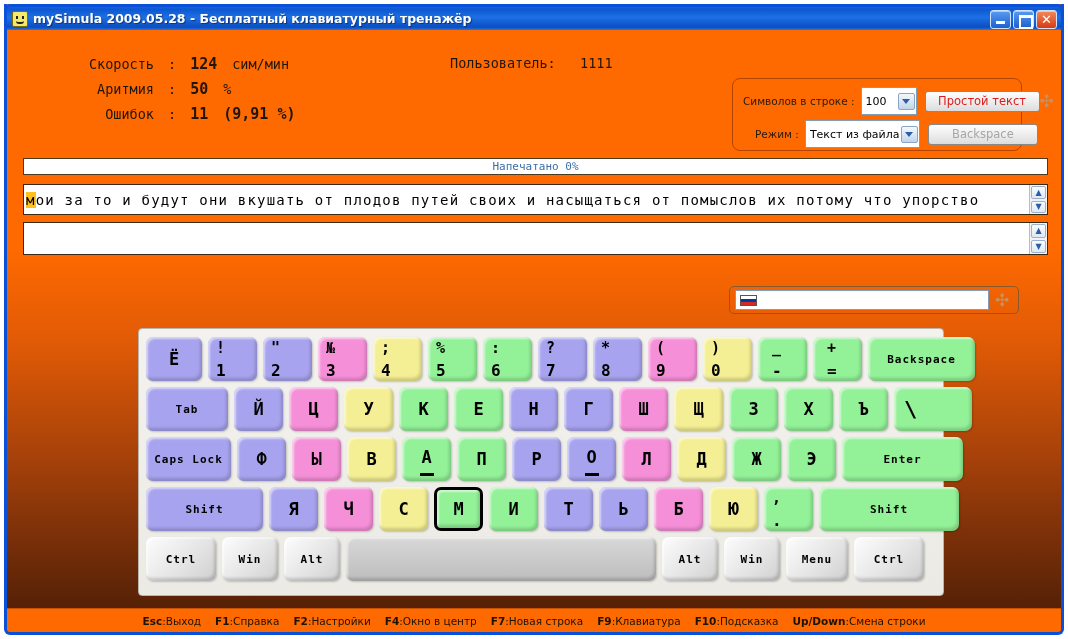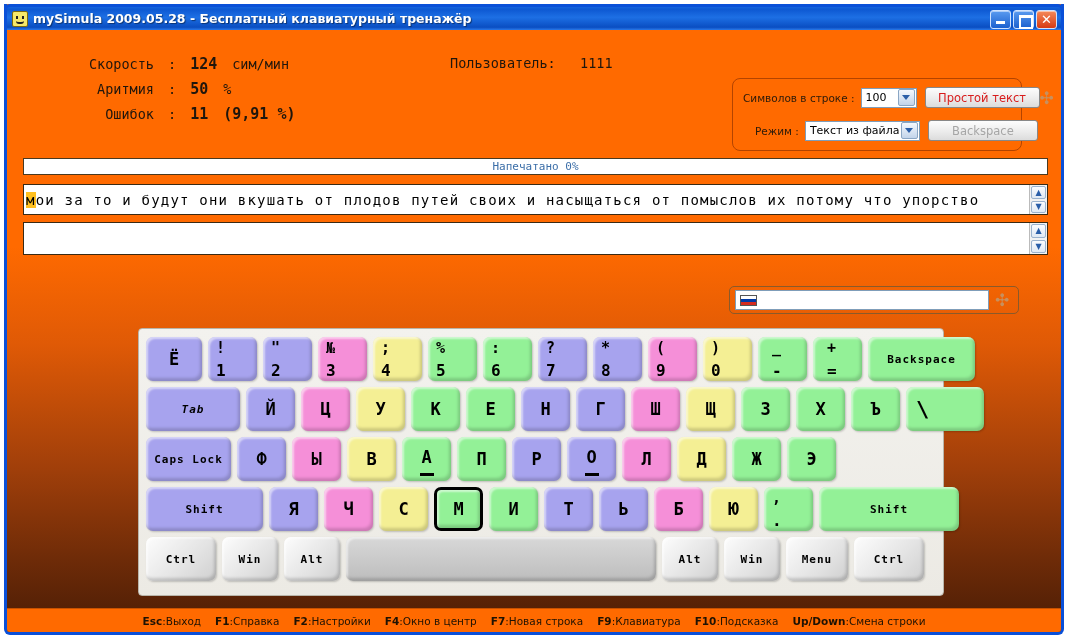--- a/index.html
+++ b/index.html
@@ -112,21 +112,21 @@
     position: absolute; left: 725px; top: 48px; width: 290px; height: 73px;
     border: 1px solid #b34400; border-radius: 8px;
   }
   #settings .line { position: absolute; display: flex; align-items: center; }
   #settings .lbl {
     font-size: 10.5px; color: #2a1a0a;
     font-family: "DejaVu Sans", sans-serif; white-space: nowrap;
   }
   .combo {
     background: #fff; border: 1px solid #7f9db9;
-    height: 20px; display: flex; align-items: center;
+    height: 28px; display: flex; align-items: center;
     font-size: 11px; font-family: "DejaVu Sans", sans-serif;
     color: #000; padding-left: 4px; position: relative;
   }
   .combo .val { flex: 1; white-space: nowrap; overflow: hidden; }
   .combo .arrowbox {
     width: 17px; height: 17px; margin: 1px;
     background: linear-gradient(to bottom,#f4f8fd,#c2d4ea);
     border: 1px solid #8aa6c4; border-radius: 2px;
     display: flex; align-items: center; justify-content: center;
     flex: none;
@@ -437,21 +437,21 @@
           </div>
           <div class="key v-green" style="width: 49px;">
             <span class="big" style="left: 14px;">+</span>
             <span class="small" style="left: 14px;">=</span>
           </div>
           <div class="key v-green" style="width: 107px;">
             <span class="lbl">Backspace</span>
           </div>
         </div>
         <div class="krow">
-          <div class="key v-blue" style="width: 94px; font-style: italic;">
+          <div class="key v-blue" style="width: 82px;">
             <span class="lbl">Tab</span>
           </div>
           <div class="key v-blue" style="width: 49px;">
             <span class="glyph">Й</span>
           </div>
           <div class="key v-pink" style="width: 49px;">
             <span class="glyph">Ц</span>
           </div>
           <div class="key v-yellow" style="width: 49px;">
             <span class="glyph">У</span>
@@ -518,20 +518,23 @@
             <span class="glyph">Л</span>
           </div>
           <div class="key v-yellow" style="width: 49px;">
             <span class="glyph">Д</span>
           </div>
           <div class="key v-green" style="width: 49px;">
             <span class="glyph">Ж</span>
           </div>
           <div class="key v-green" style="width: 49px;">
             <span class="glyph">Э</span>
+          </div>
+          <div class="key v-green" style="width: 121px;">
+            <span class="lbl">Enter</span>
           </div>
         </div>
         <div class="krow">
           <div class="key v-blue" style="width: 117px;">
             <span class="lbl">Shift</span>
           </div>
           <div class="key v-blue" style="width: 49px;">
             <span class="glyph">Я</span>
           </div>
           <div class="key v-pink" style="width: 49px;">

